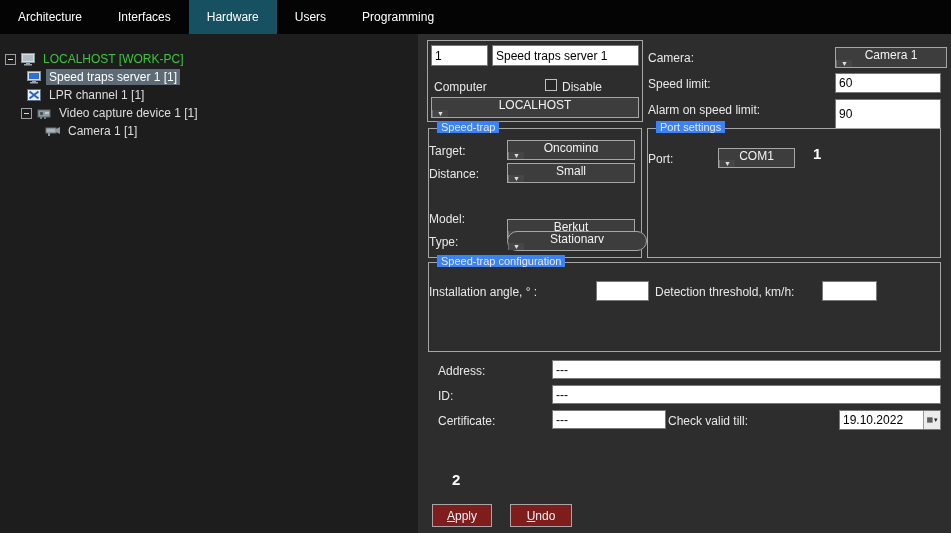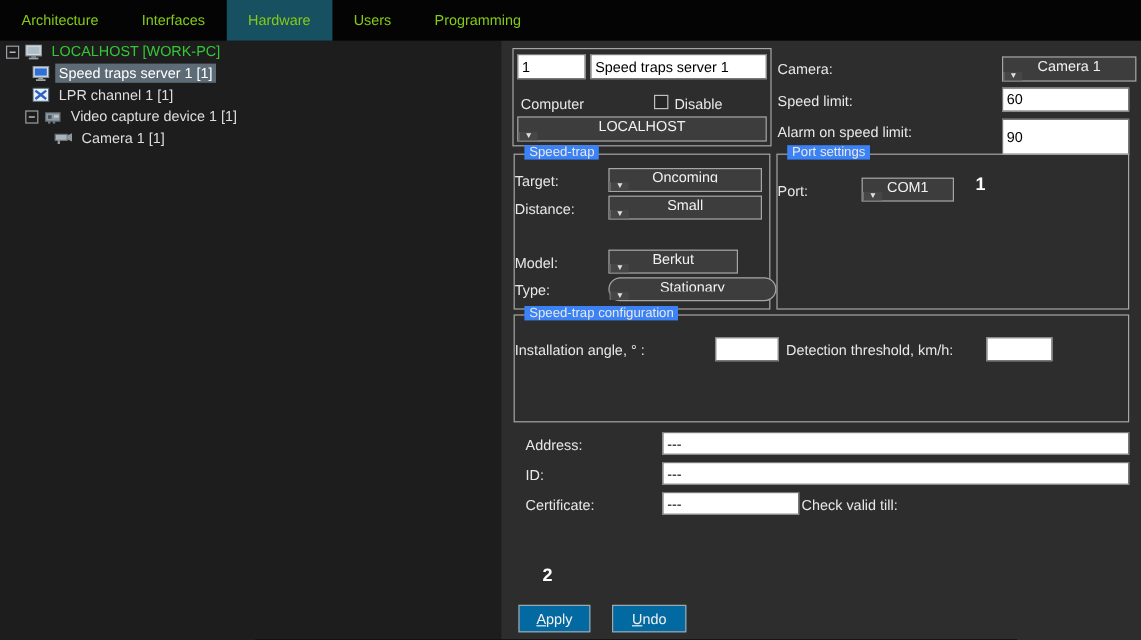--- a/index.html
+++ b/index.html
@@ -1,25 +1,25 @@
 <!DOCTYPE html>
 <html><head>
 <meta charset="utf-8">
 <style>
   html,body{margin:0;padding:0;background:#000;}
   body{width:951px;height:533px;font-family:"Liberation Sans",sans-serif;}
   #root{position:relative;width:951px;height:533px;background:#2d2d2d;overflow:hidden;}
 
   
   #tabbar{position:absolute;left:0;top:0;width:951px;height:34px;background:#040404;display:flex;}
-  .tab{display:flex;align-items:center;padding:0 18px;color:#84cc16;font-size:12px;cursor:default;}
+  .tab{display:flex;align-items:center;padding:0 18px;color:#ffffff;font-size:12px;cursor:default;}
   .tab.active{background:#175060;}
 
   
-  #tree{position:absolute;left:0;top:34px;width:418px;height:499px;background:#1d1d1d;padding-top:0;box-sizing:border-box;}
+  #tree{position:absolute;left:0;top:34px;width:418px;height:499px;background:#1d1d1d;padding-top:16px;box-sizing:border-box;}
   .trow{display:flex;align-items:center;height:18px;font-size:12px;color:#dedede;white-space:nowrap;}
   .trow .lbl{padding:1px 3px;}
   .trow.selected .lbl{background:#5d6b76;color:#fff;}
   .trow .icon{display:inline-flex;margin-right:4px;flex:none;}
   .expander{width:9px;height:9px;border:1px solid #9aa0a6;background:#1d1d1d;display:inline-flex;align-items:center;justify-content:center;margin-right:5px;flex:none;}
   .expander::after{content:"";width:5px;height:1px;background:#dcdcdc;}
   #trow-0{padding-left:5px;}
   #trow-1,#trow-2{padding-left:27px;}
   #trow-3{padding-left:21px;}
   #trow-4{padding-left:45px;}
@@ -28,21 +28,21 @@
   
   #form{position:absolute;left:418px;top:34px;width:533px;height:499px;background:#2d2d2d;}
   .group{position:absolute;border:1px solid #a6a6a6;box-sizing:border-box;}
   .gtitle{position:absolute;top:-8px;left:8px;background:#3b82f6;padding:0 4px;font-size:11px;color:#e8e8e8;white-space:nowrap;}
   .lab{position:absolute;color:#e8e8e8;font-size:12px;white-space:nowrap;}
   .lab.r{}
   .ti{position:absolute;background:#fff;border:1px solid #787878;color:#000;font-size:12px;padding:0 3px;box-sizing:border-box;font-family:"Liberation Sans",sans-serif;outline:none;}
   .dd{position:absolute;background:#3d3d3d;border:1px solid #a6a6a6;color:#f2f2f2;font-size:12px;display:flex;align-items:center;box-sizing:border-box;cursor:default;flex-direction:column;}
   .dd .val{padding:0 5px;flex:1;overflow:hidden;white-space:nowrap;}
   .dd .arr{width:15px;align-self:stretch;display:flex;align-items:center;justify-content:center;font-size:7px;color:#e0e0e0;border-left:1px solid #707070;background:#464646;flex:none;}
-  .btn{position:absolute;background:#0369a1;border:1px solid #a6a6a6;color:#f2f2f2;font-size:12px;font-family:"Liberation Sans",sans-serif;padding:0;cursor:default;}
+  .btn{position:absolute;background:#7f1d1d;border:1px solid #a6a6a6;color:#f2f2f2;font-size:12px;font-family:"Liberation Sans",sans-serif;padding:0;cursor:default;}
   .btn span{display:block;}
   .btn span::first-letter{text-decoration:underline;}
   .annot{position:absolute;color:#fff;font-size:15px;font-weight:bold;}
   .cb{position:absolute;width:12px;height:12px;background:#262626;border:1px solid #c0c0c0;box-sizing:border-box;}
 
   
   #grp-top{left:9px;top:6px;width:216px;height:82px;}
   #fld-num{left:3px;top:4px;width:57px;height:21px;}
   #fld-name{left:64px;top:4px;width:147px;height:21px;}
   #lab-computer{left:6px;top:39px;}
@@ -58,21 +58,21 @@
   #lab-alarm{left:230px;top:69px;width:185px;}
   #fld-alarm{left:417px;top:65px;width:106px;height:30px;}
 
   
   #grp-st{left:10px;top:94px;width:214px;height:130px;}
   #lab-target{left:0;top:15px;width:74px;}
   #dd-target{left:78px;top:11px;width:128px;height:20px;}
   #lab-distance{left:0;top:38px;width:74px;}
   #dd-distance{left:78px;top:34px;width:128px;height:20px;}
   #lab-model{left:0;top:83px;width:74px;}
-  #dd-model{left:78px;top:79px;width:108px;height:20px;align-items:center;}
+  #dd-model{left:78px;top:90px;width:128px;height:20px;align-items:center;}
   #lab-type{left:0;top:106px;width:74px;}
   #dd-type{left:78px;top:102px;width:140px;height:20px;border-radius:10px;}
 
   
   #grp-port{left:229px;top:94px;width:294px;height:130px;}
   #lab-port{left:0;top:23px;width:66px;}
   #dd-port{left:70px;top:19px;width:77px;height:20px;}
   #annot-1{left:165px;top:16px;}
 
   
@@ -235,20 +235,27 @@
       <input class="ti" id="fld-threshold" style="">
     </div>
 
     <div class="lab r" id="lab-address">Address:</div>
     <input class="ti" id="fld-address" value="---" style="">
     <div class="lab r" id="lab-id">ID:</div>
     <input class="ti" id="fld-id" value="---" style="">
     <div class="lab r" id="lab-cert">Certificate:</div>
     <input class="ti" id="fld-cert" value="---" style="">
     <div class="lab r" id="lab-valid">Check valid till:</div>
+    <div id="datefield">
+      <span class="dtext">19.10.2022</span>
+      <span class="dbtn">
+          <span>▦</span>
+          <span>▾</span>
+        </span>
+    </div>
 
     <div class="annot" id="annot-2">2</div>
     <button class="btn" id="btn-apply">
         <span>Apply</span>
       </button>
     <button class="btn" id="btn-undo">
         <span>Undo</span>
       </button>
   </div>
 </div>

